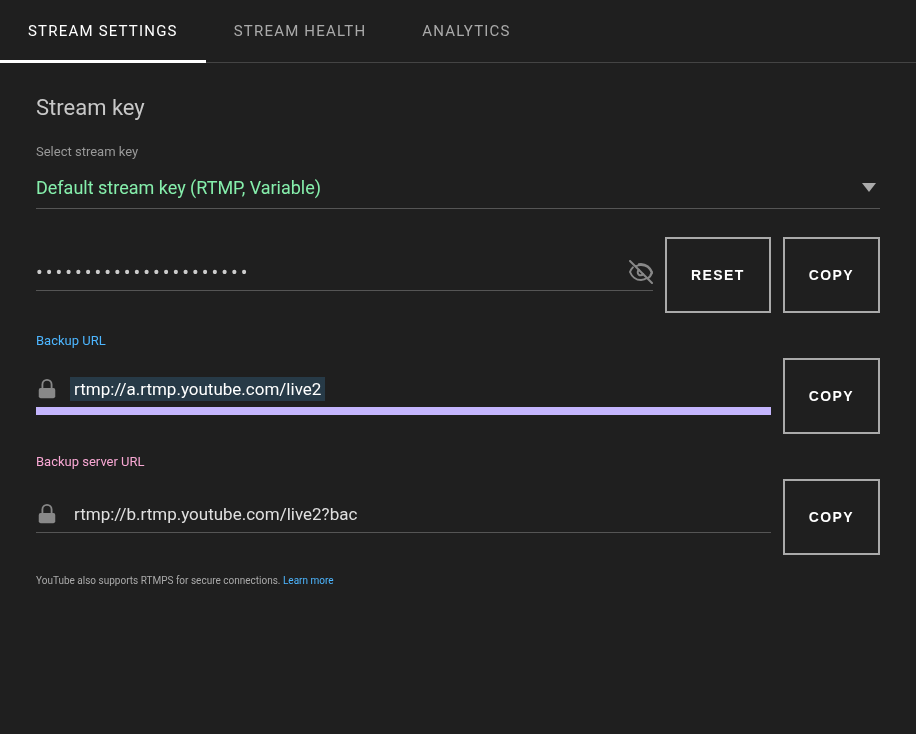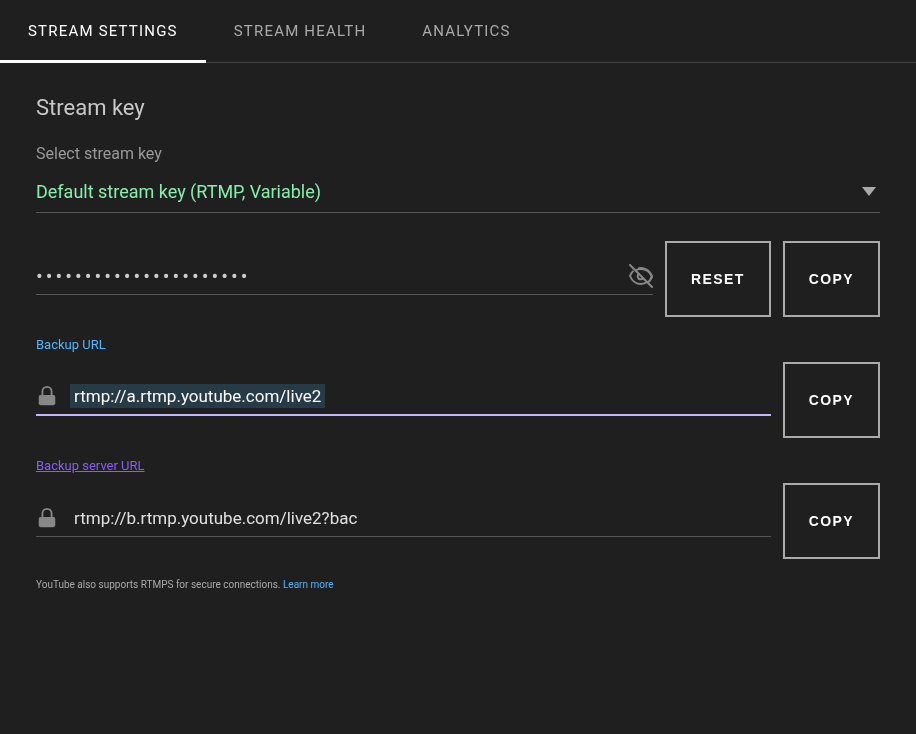--- a/index.html
+++ b/index.html
@@ -47,21 +47,21 @@
 
     .section-title {
       font-size: 22px;
       font-weight: 400;
       color: #c8c8c8;
       margin-bottom: 24px;
     }
 
     
     .label-small {
-      font-size: 16px;
+      font-size: 13px;
       color: #999;
       margin-bottom: 8px;
     }
 
     .select-wrapper {
       position: relative;
       margin-bottom: 28px;
     }
     .select-display {
       display: flex;
@@ -137,34 +137,33 @@
     
     .url-section {
       margin-bottom: 20px;
     }
     .url-label {
       font-size: 13px;
       color: #4db6ff;
       margin-bottom: 10px;
     }
     .url-label.grey {
-      color: #8b5cf6;
-      text-decoration: underline;
+      color: #f9a8d4;
     }
     .url-input-row {
       display: flex;
       align-items: center;
       gap: 12px;
     }
     .url-field {
       flex: 1;
       display: flex;
       align-items: center;
       gap: 12px;
-      border-bottom: 2px solid #c4b5fd;
+      border-bottom: 8px solid #c4b5fd;
       padding-bottom: 6px;
     }
     .url-field.grey-border {
       border-bottom: 1px solid #555;
     }
     .url-value {
       font-size: 17px;
       color: #fff;
       background: rgba(77, 182, 255, 0.18);
       padding: 2px 4px;

